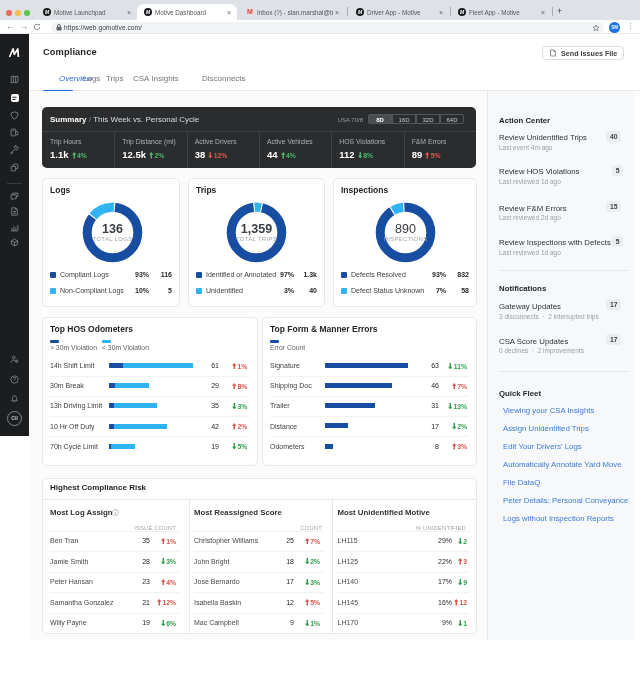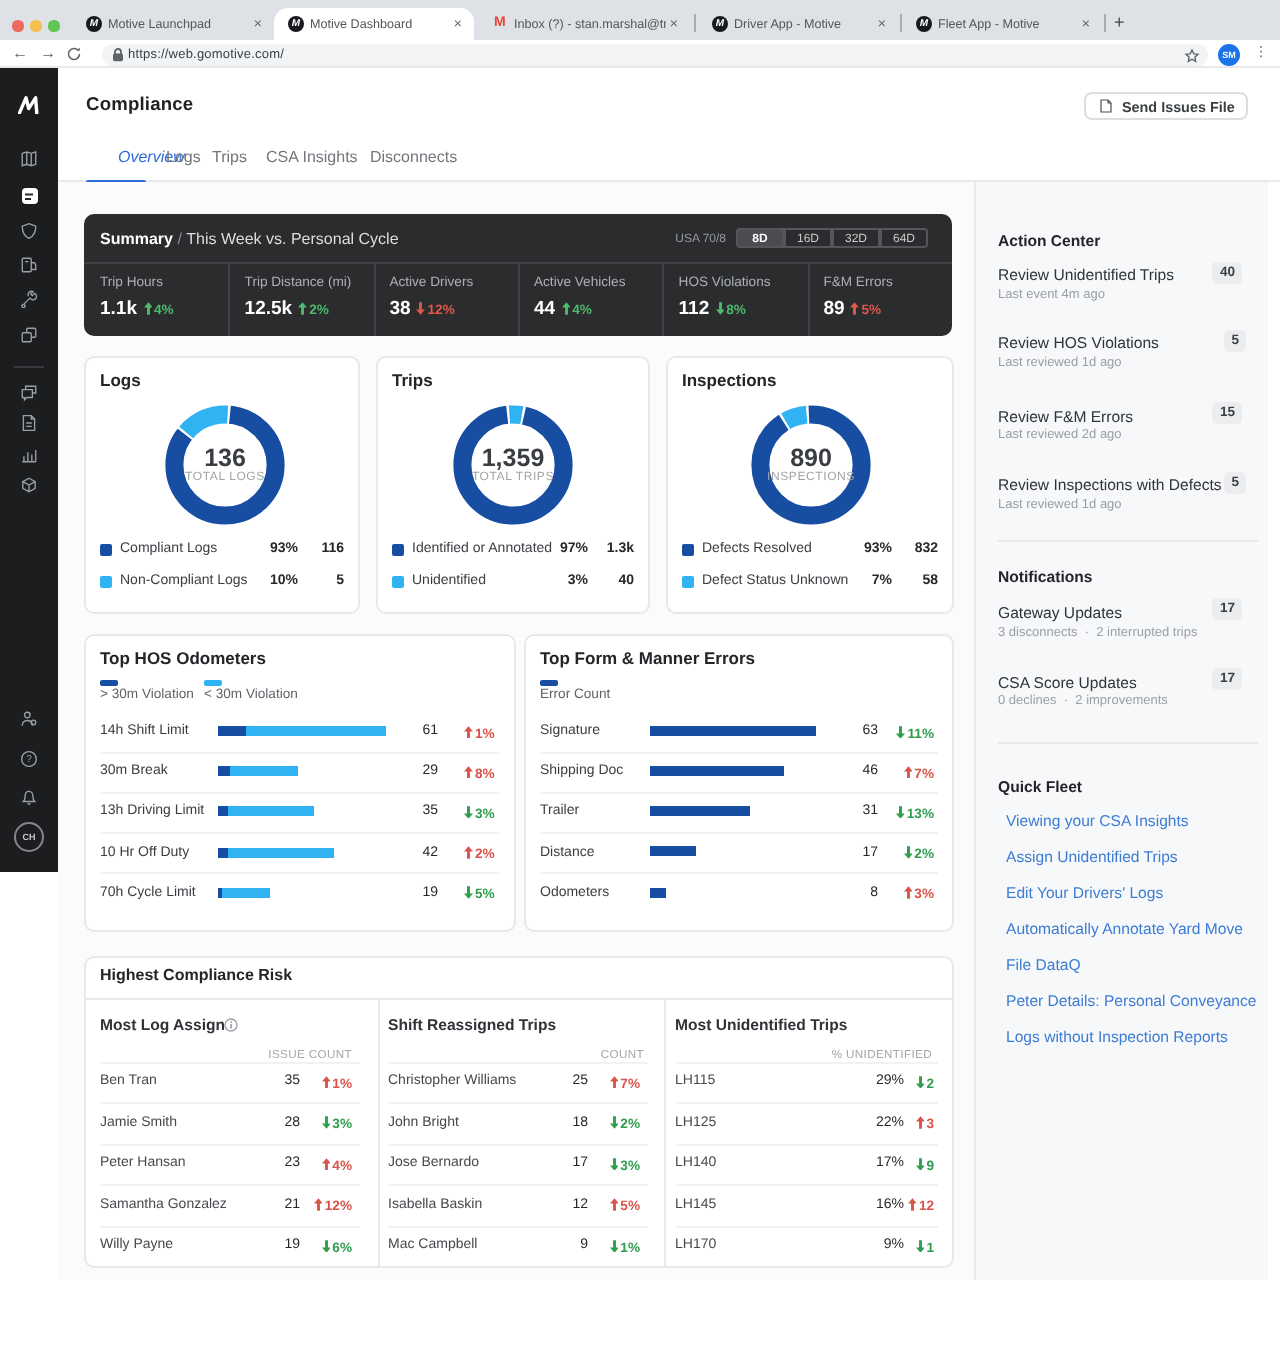--- a/index.html
+++ b/index.html
@@ -139,21 +139,21 @@
   <svg class="abs" style="left:549px;top:49px;" width="8" height="8" viewBox="0 0 16 16">
       <path d="M3 2h7l3 3v9H3z" fill="none" stroke="#4a4d52" stroke-width="1.2"></path>
       <path d="M10 2v3h3" fill="none" stroke="#4a4d52" stroke-width="1.2"></path>
     </svg>
   <div class="abs" style="left:561px;top:49px;font-size:7.2px;font-weight:bold;color:#3C4043;">Send Issues File</div>
 
   <div class="abs" style="left:59px;top:74px;font-size:8px;color:#2E6BD8;font-style:italic;">Overview</div>
   <div class="abs" style="left:83px;top:74px;font-size:8px;color:#73767B;">Logs</div>
   <div class="abs" style="left:106px;top:74px;font-size:8px;color:#73767B;">Trips</div>
   <div class="abs" style="left:133px;top:74px;font-size:8px;color:#73767B;">CSA Insights</div>
-  <div class="abs" style="left:185px;top:74px;font-size:8px;color:#73767B;">Disconnects</div>
+  <div class="abs" style="left:202px;top:74px;font-size:8px;color:#73767B;">Disconnects</div>
   <div class="abs" style="left:43px;top:89.5px;width:30px;height:2px;background:#2E6BD8;border-radius:1px;"></div>
 
   <div class="abs" id="sidebar"></div>
   <svg class="abs" style="left:9px;top:48px;" width="11" height="9" viewBox="0 0 11 9">
       <path d="M1.2 8.6 L3.4 0.9 L5.6 6.3 L8.2 0.9 L9.9 8.6" fill="none" stroke="#fff" stroke-width="1.7" stroke-linejoin="round" stroke-linecap="round" transform="skewX(-8)" transform-origin="5 5"></path>
     </svg>
 
   <div class="abs" id="main"></div>
   <div class="abs" id="panel"></div>
 
@@ -218,21 +218,21 @@
       <path d="M 28.74 5.26 A 25.3 25.3 0 0 1 34.89 5.58" fill="none" stroke="#2FB3F2" stroke-width="9"></path>
   </svg>
   <div class="abs" style="left:226px;top:222px;width:61px;text-align:center;font-size:12.5px;font-weight:bold;color:#3A3D41;">1,359</div>
   <div class="abs" style="left:226px;top:236px;width:61px;text-align:center;font-size:6px;color:#A0A3A7;letter-spacing:0.3px;">TOTAL TRIPS</div>
 
   <svg class="abs" style="left:375px;top:202px;" width="61" height="61" viewBox="0 0 61 61">
     <circle cx="30.5" cy="30.5" r="25.3" fill="none" stroke="#174EA1" stroke-width="9"></circle>
     <path d="M 16.87 9.19 A 25.3 25.3 0 0 1 29.44 5.22" fill="none" stroke="#ffffff" stroke-width="9.4"></path>
       <path d="M 17.85 8.59 A 25.3 25.3 0 0 1 28.29 5.30" fill="none" stroke="#2FB3F2" stroke-width="9"></path>
   </svg>
-  <div class="abs" style="left:375px;top:222px;width:61px;text-align:center;font-size:12.5px;font-weight:bold;color:#3A3D41;">890</div>
+  <div class="abs" style="left:375px;top:222px;width:61px;text-align:center;font-size:12.5px;font-weight:normal;color:#3A3D41;">890</div>
   <div class="abs" style="left:375px;top:236px;width:61px;text-align:center;font-size:6px;color:#A0A3A7;letter-spacing:0.3px;">INSPECTIONS</div>
 
   <div class="sq deepblue" style="left:50px;top:272px;"></div>
   <div class="dlegrow" style="left:60px;top:271px;">Compliant Logs</div>
   <div class="pctr" style="left:124px;top:271px;width:25px;">93%</div>
   <div class="pctr" style="left:142px;top:271px;width:30px;">116</div>
   <div class="sq lblue" style="left:50px;top:288px;"></div>
   <div class="dlegrow" style="left:60px;top:287px;">Non-Compliant Logs</div>
   <div class="pctr" style="left:124px;top:287px;width:25px;">10%</div>
   <div class="pctr" style="left:142px;top:287px;width:30px;">5</div>
@@ -387,21 +387,21 @@
   <div class="tpct up" style="left:155px;top:599.3px;width:21px;"><svg class="ar" width="4.5" height="6.5" viewBox="0 0 5 7">
         <path d="M2.5 0 L5 3 L3.3 3 L3.3 7 L1.7 7 L1.7 3 L0 3 Z" fill="currentColor"></path>
       </svg>12%</div>
   <div class="tsep" style="left:50px;top:612.7px;width:130px;"></div>
   <div class="trow" style="left:50px;top:619.3px;">Willy Payne</div>
   <div class="tnum" style="left:135px;top:619.3px;width:15px;">19</div>
   <div class="tpct dn" style="left:155px;top:619.8px;width:21px;"><svg class="ar" width="4.5" height="6.5" viewBox="0 0 5 7">
         <path d="M2.5 7 L0 4 L1.7 4 L1.7 0 L3.3 0 L3.3 4 L5 4 Z" fill="currentColor"></path>
       </svg>6%</div>
 
-  <div class="thead" style="left:194px;top:507.5px;">Shift Reassigned Trips</div>
+  <div class="thead" style="left:194px;top:507.5px;">Most Reassigned Score</div>
   <div class="tmini" style="left:262px;top:524.5px;width:60px;">COUNT</div>
   <div class="tsep" style="left:194px;top:531.2px;width:130px;"></div>
   <div class="trow" style="left:194px;top:537.3px;">Christopher Williams</div>
   <div class="tnum" style="left:279px;top:537.3px;width:15px;">25</div>
   <div class="tpct up" style="left:299px;top:537.8px;width:21px;"><svg class="ar" width="4.5" height="6.5" viewBox="0 0 5 7">
         <path d="M2.5 0 L5 3 L3.3 3 L3.3 7 L1.7 7 L1.7 3 L0 3 Z" fill="currentColor"></path>
       </svg>7%</div>
   <div class="tsep" style="left:194px;top:551.2px;width:130px;"></div>
   <div class="trow" style="left:194px;top:557.8px;">John Bright</div>
   <div class="tnum" style="left:279px;top:557.8px;width:15px;">18</div>
@@ -420,21 +420,21 @@
   <div class="tpct up" style="left:299px;top:599.3px;width:21px;"><svg class="ar" width="4.5" height="6.5" viewBox="0 0 5 7">
         <path d="M2.5 0 L5 3 L3.3 3 L3.3 7 L1.7 7 L1.7 3 L0 3 Z" fill="currentColor"></path>
       </svg>5%</div>
   <div class="tsep" style="left:194px;top:612.7px;width:130px;"></div>
   <div class="trow" style="left:194px;top:619.3px;">Mac Campbell</div>
   <div class="tnum" style="left:279px;top:619.3px;width:15px;">9</div>
   <div class="tpct dn" style="left:299px;top:619.8px;width:21px;"><svg class="ar" width="4.5" height="6.5" viewBox="0 0 5 7">
         <path d="M2.5 7 L0 4 L1.7 4 L1.7 0 L3.3 0 L3.3 4 L5 4 Z" fill="currentColor"></path>
       </svg>1%</div>
 
-  <div class="thead" style="left:337.5px;top:507.5px;">Most Unidentified Trips</div>
+  <div class="thead" style="left:337.5px;top:507.5px;">Most Unidentified Motive</div>
   <div class="tmini" style="left:396px;top:524.5px;width:70px;">% UNIDENTIFIED</div>
   <div class="tsep" style="left:337.5px;top:531.2px;width:131.5px;"></div>
   <div class="trow" style="left:337.5px;top:537.3px;">LH115</div>
   <div class="tnum" style="left:427px;top:537.3px;width:25px;">29%</div>
   <div class="tpct dn" style="left:450px;top:537.8px;width:17px;"><svg class="ar" width="4.5" height="6.5" viewBox="0 0 5 7">
         <path d="M2.5 7 L0 4 L1.7 4 L1.7 0 L3.3 0 L3.3 4 L5 4 Z" fill="currentColor"></path>
       </svg>2</div>
   <div class="tsep" style="left:337.5px;top:551.2px;width:131.5px;"></div>
   <div class="trow" style="left:337.5px;top:557.8px;">LH125</div>
   <div class="tnum" style="left:427px;top:557.8px;width:25px;">22%</div>

